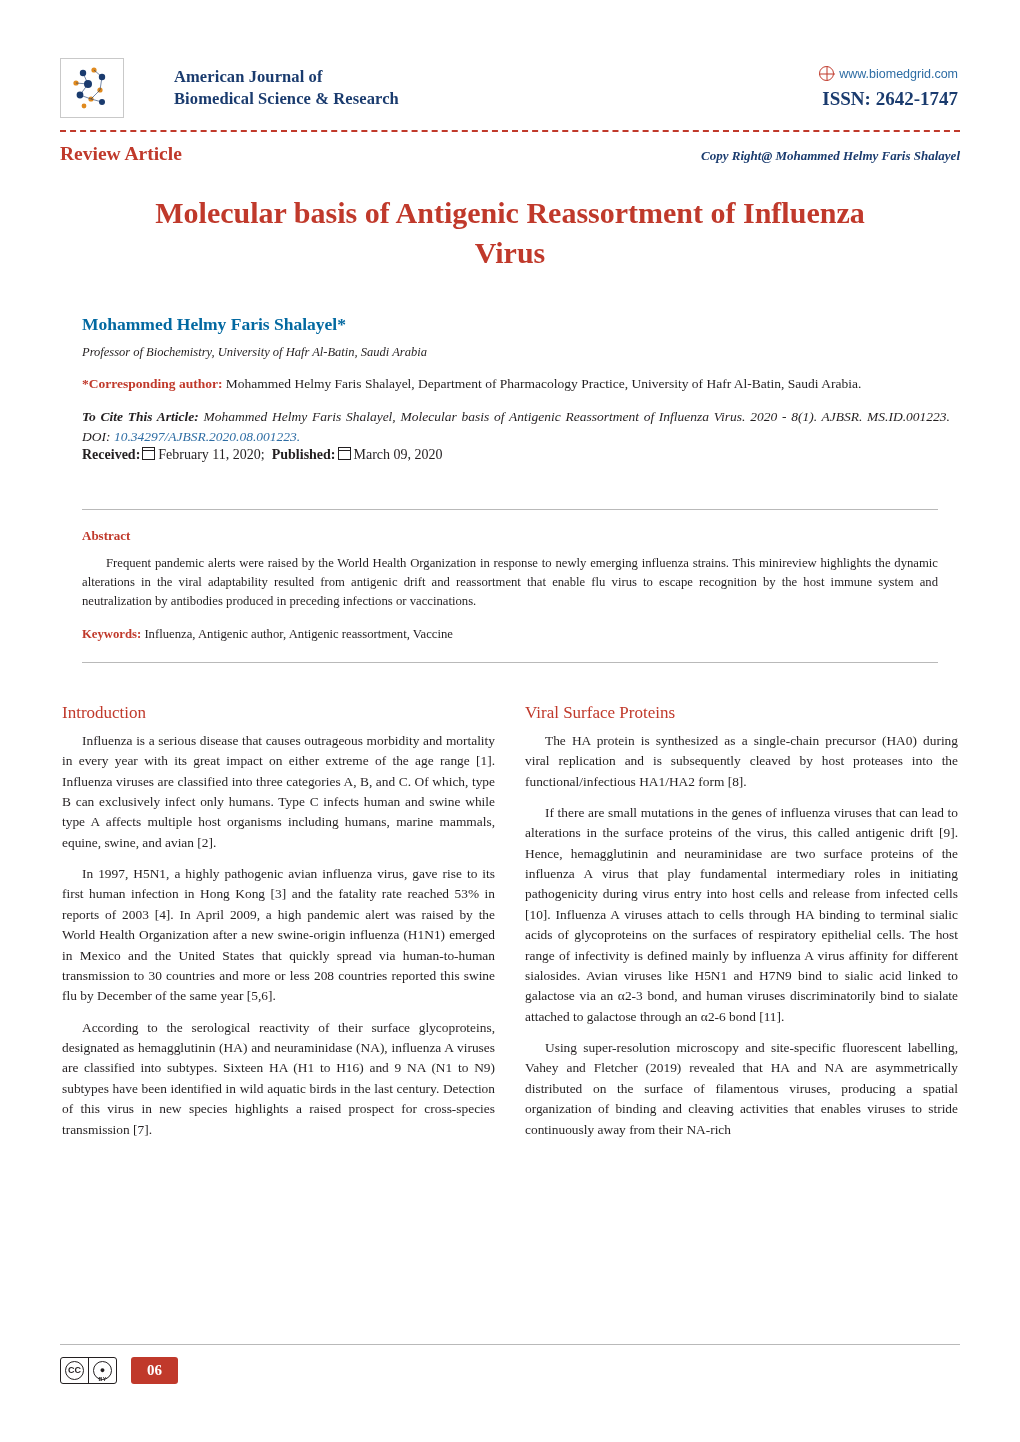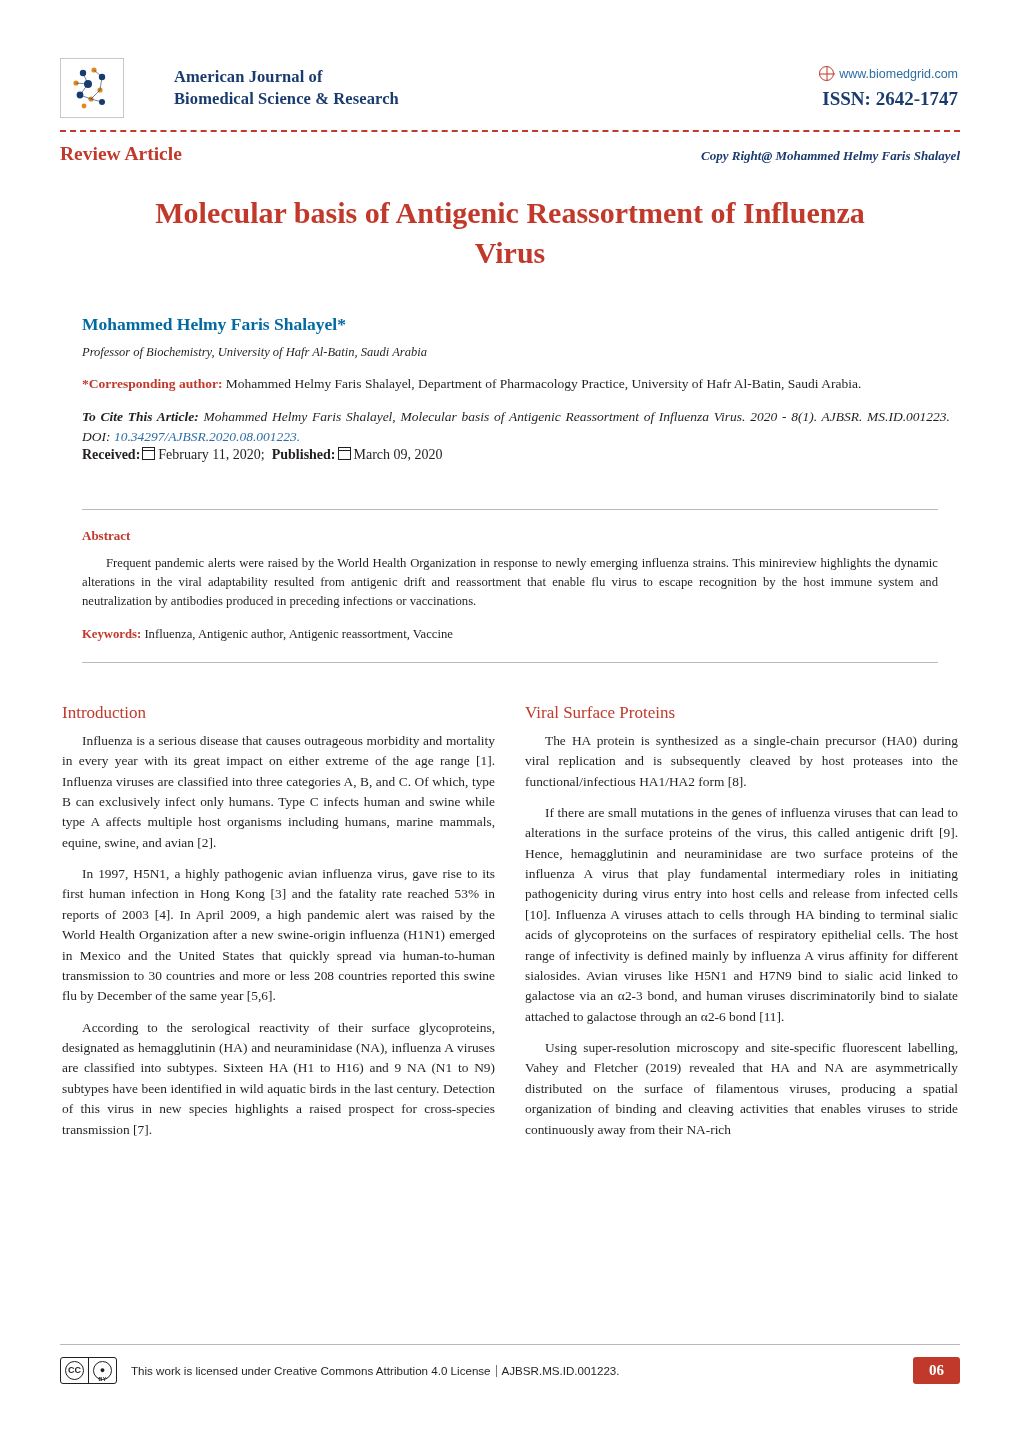--- a/index.html
+++ b/index.html
@@ -403,20 +403,17 @@
     <div class="footer-row">
       <div class="cc">
         <div class="c1">
           <span class="cc-circle">CC</span>
         </div>
         <div class="c2">
           <span class="cc-circle">●</span>
           <span class="cc-by">BY</span>
         </div>
       </div>
-      <div class="footer-text">
-        <span>This work is licensed under Creative Commons Attribution 4.0 License</span><span class="divider"></span><span>AJBSR.MS.ID.001223.</span>
-      </div>
       <div class="page-num">06</div>
     </div>
   </div>
 
 </div>
 
 </body></html>

